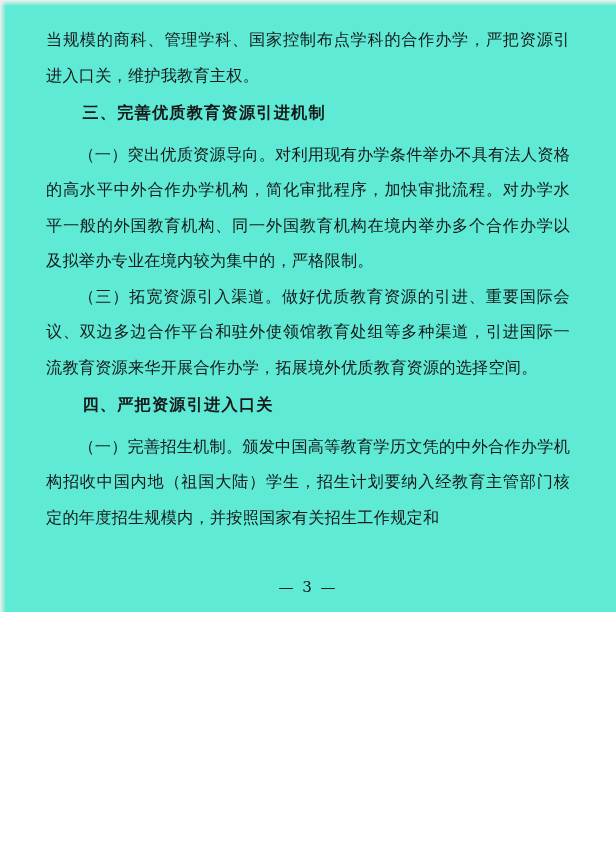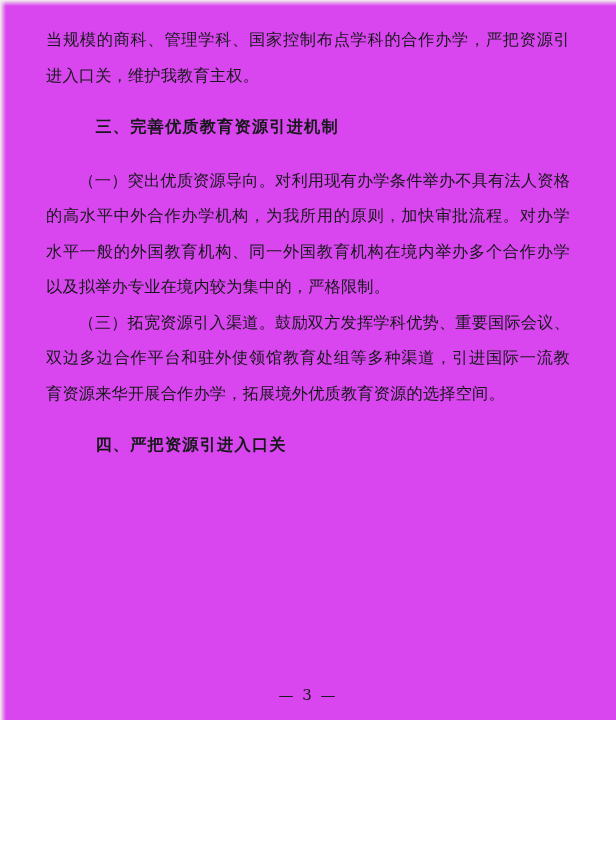--- a/index.html
+++ b/index.html
@@ -11,47 +11,47 @@
     width: 616px;
     height: 852px;
     font-family: "DejaVu Serif", "Liberation Serif", serif;
     color: #111;
     position: relative;
     overflow: hidden;
   }
   .page {
     position: relative;
     width: 616px;
-    height: 720px;
-    background: #d946ef;
+    height: 612px;
+    background: #5eead4;
     box-sizing: border-box;
     padding: 22px 46px 0 46px;
   }
   .doc-body {
     font-size: 16.2px;
     line-height: 35.5px;
     text-align: justify;
     text-justify: inter-ideograph;
     letter-spacing: 0.2px;
     color: #16181a;
   }
   .para {
     margin: 0;
     text-indent: 2em;
     text-align: justify;
   }
   .para.cont {
     text-indent: 0;
   }
   .heading {
-    margin: 17px;
+    margin: 4px;
     text-indent: 2em;
     font-weight: bold;
     letter-spacing: 1.2px;
-    font-family: Liberation Serif, serif;
+    font-family: Liberation Mono, monospace;
     font-size: 16.2px;
   }
   .footer {
     position: absolute;
     left: 0;
     right: 0;
     bottom: 16px;
     text-align: center;
     font-size: 15px;
     letter-spacing: 2px;
@@ -75,19 +75,20 @@
 </head>
 <body>
 
 <div class="page">
   <div class="edge-top"></div>
   <div class="edge-left"></div>
 
   <div class="doc-body">
     <p class="para cont">当规模的商科、管理学科、国家控制布点学科的合作办学，严把资源引进入口关，维护我教育主权。</p>
     <p class="heading">三、完善优质教育资源引进机制</p>
-    <p class="para">（一）突出优质资源导向。对利用现有办学条件举办不具有法人资格的高水平中外合作办学机构，为我所用的原则，加快审批流程。对办学水平一般的外国教育机构、同一外国教育机构在境内举办多个合作办学以及拟举办专业在境内较为集中的，严格限制。</p>
-    <p class="para">（三）拓宽资源引入渠道。鼓励双方发挥学科优势、重要国际会议、双边多边合作平台和驻外使领馆教育处组等多种渠道，引进国际一流教育资源来华开展合作办学，拓展境外优质教育资源的选择空间。</p>
+    <p class="para">（一）突出优质资源导向。对利用现有办学条件举办不具有法人资格的高水平中外合作办学机构，简化审批程序，加快审批流程。对办学水平一般的外国教育机构、同一外国教育机构在境内举办多个合作办学以及拟举办专业在境内较为集中的，严格限制。</p>
+    <p class="para">（三）拓宽资源引入渠道。做好优质教育资源的引进、重要国际会议、双边多边合作平台和驻外使领馆教育处组等多种渠道，引进国际一流教育资源来华开展合作办学，拓展境外优质教育资源的选择空间。</p>
     <p class="heading">四、严把资源引进入口关</p>
+    <p class="para">（一）完善招生机制。颁发中国高等教育学历文凭的中外合作办学机构招收中国内地（祖国大陆）学生，招生计划要纳入经教育主管部门核定的年度招生规模内，并按照国家有关招生工作规定和</p>
   </div>
 
   <div class="footer">— 3 —</div>
 </div>
 
 </body></html>

